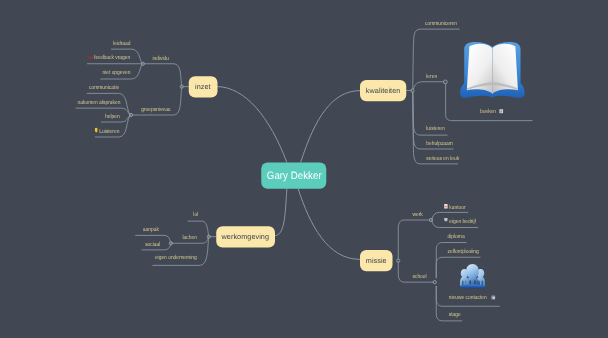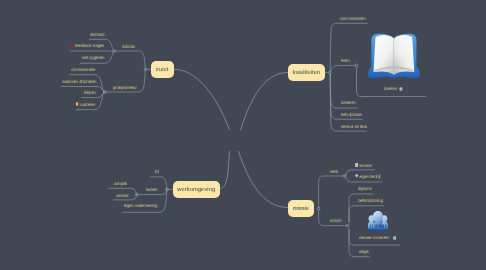--- a/index.html
+++ b/index.html
@@ -199,20 +199,23 @@
        L16.7,18.8 L16.7,14.6 L15.8,14.6 L15.8,18.8 L14.0,18.8 L14.0,15.8
        C14.0,13.7 14.6,12.3 15.8,11.6 C15.1,11 14.6,10 14.6,8.6 C14.6,6.7 15.7,5.2 17.5,5.2 Z" fill="url(#sideG)"></path>
     <path d="M11,1.1 C14.1,1.1 16.1,3.5 16.1,6.9 C16.1,9.3 15.1,11.2 13.7,12.1
        C15.9,13.2 16.9,15.6 16.9,19.1 L16.9,19.8 L13.5,19.8 L13.5,14.4 L12.2,14.4 L12.2,19.8 L9.8,19.8
        L9.8,14.4 L8.5,14.4 L8.5,19.8 L5.1,19.8 L5.1,19.1 C5.1,15.6 6.1,13.2 8.3,12.1
        C6.9,11.2 5.9,9.3 5.9,6.9 C5.9,3.5 7.9,1.1 11,1.1 Z" fill="url(#headG)"></path>
     <path d="M2.4,18.1 C5.4,17.2 16.6,17.2 19.6,18.1 C21.2,18.6 21.6,20.5 19.8,20.7
        L2.2,20.7 C0.4,20.5 0.8,18.6 2.4,18.1 Z" fill="url(#bodyG)"></path>
   </svg>
 
+  <div class="node root" style="left:209px;top:130px;width:52px;height:21px">
+      <span>Gary Dekker</span>
+    </div>
 
   <div class="node main" style="left:151px;top:61px;width:22.5px;height:16.5px">inzet</div>
 
   <div class="node main" style="left:288px;top:64px;width:37px;height:16.5px">kwaliteiten</div>
 
   <div class="node main" style="left:173px;top:181px;width:46.5px;height:16.5px">werkomgeving</div>
 
   <div class="node main" style="left:288px;top:200px;width:26px;height:16.5px">missie</div>
 </div>
 

